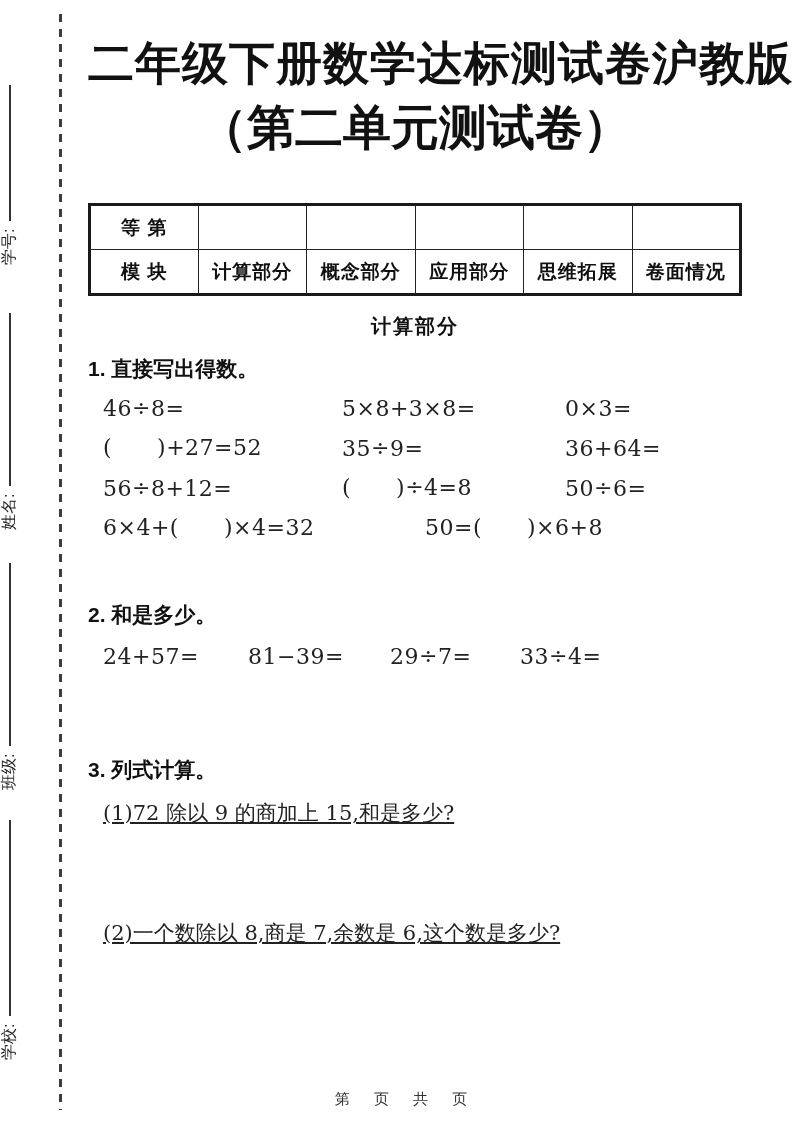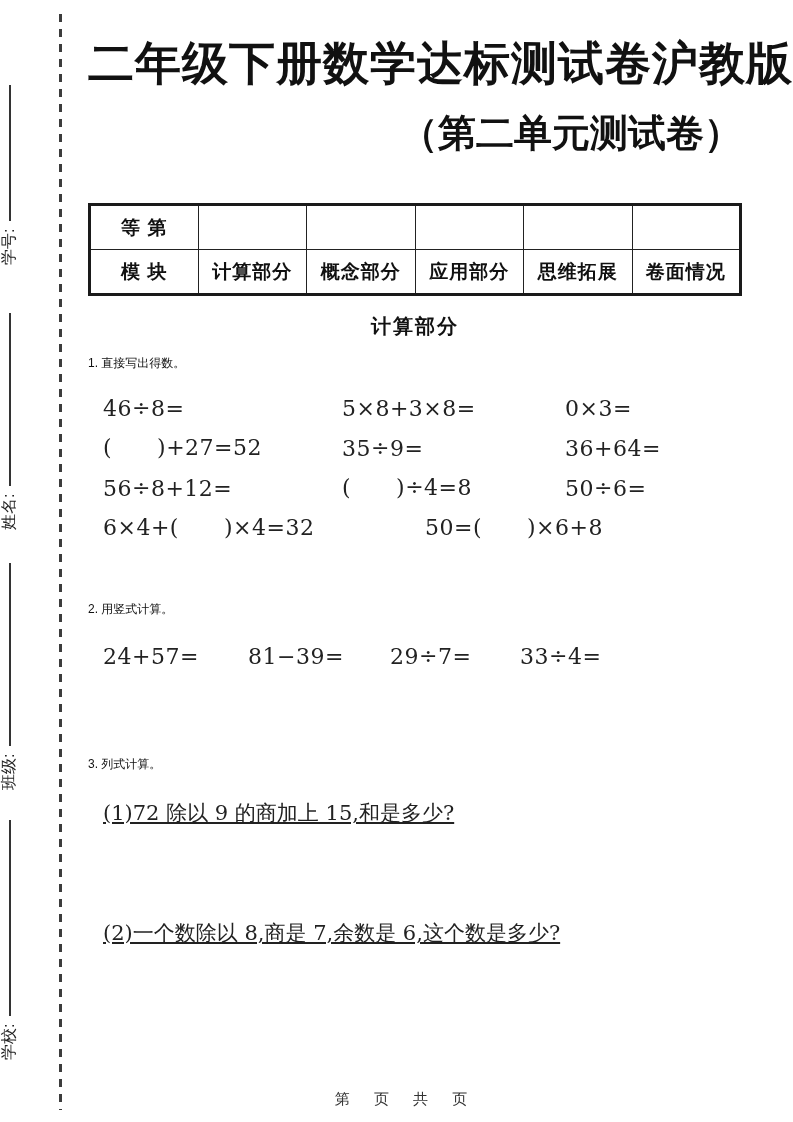--- a/index.html
+++ b/index.html
@@ -25,40 +25,40 @@
   .vf3{width:227px;top:760px;}
   .vf4{width:240px;top:1030px;}
 
   .content{position:absolute;left:88px;top:0;width:654px;height:1122px;}
 
   .title{
     position:absolute;top:33px;left:0;width:100%;text-align:center;
     font-size:46px;font-weight:bold;letter-spacing:1px;white-space:nowrap;color:#111;
   }
   .subtitle{
-    position:absolute;top:108px;left:0;width:100%;text-align:right;
-    font-size:38px;font-weight:bold;color:#111;
+    position:absolute;top:96px;left:0;width:100%;text-align:center;
+    font-size:48px;font-weight:bold;color:#111;
   }
   .meta{position:absolute;top:179px;right:2px;font-size:17px;color:#111;}
 
   table.score{
     position:absolute;top:203px;left:0;width:654px;
     border-collapse:collapse;table-layout:fixed;
   }
   table.score td{
     border:1.5px solid #222;height:41px;text-align:center;vertical-align:middle;
     font-size:19px;font-weight:bold;color:#111;letter-spacing:1px;
   }
   table.score{border:3px solid #1a1a1a;}
 
   .section-heading{
     position:absolute;top:313px;left:0;width:100%;text-align:center;
     font-size:20px;font-weight:bold;letter-spacing:2px;color:#111;
   }
-  .prob-title{position:absolute;left:0;font-size:12px;font-weight:normal;color:#111;}
+  .prob-title{position:absolute;left:0;font-size:21px;font-weight:bold;color:#111;}
   .pt1{top:355px;}
   .pt2{top:601px;}
   .pt3{top:756px;}
 
   .math{font-family:"DejaVu Serif","Liberation Serif",serif;font-size:22px;letter-spacing:0.5px;color:#222;white-space:nowrap;}
 
   .p1-rows{position:absolute;top:388px;left:0;width:654px;}
   .row3{display:grid;grid-template-columns:239px 223px auto;padding-left:15px;height:40px;align-items:center;}
   .row2{display:grid;grid-template-columns:322px auto;padding-left:15px;height:40px;align-items:center;}
   .p2-row{position:absolute;top:636px;left:0;width:654px;display:grid;
@@ -146,21 +146,21 @@
       <span class="math">50÷6=</span>
     </div>
     <div class="row2">
       <span class="math">6×4+(　　)×4=32</span>
       <span class="math">50=(　　)×6+8</span>
     </div>
   </div>
 
   <div class="prob-title pt2">
     <span>2.</span>
-    <span>用竖式计算。</span>
+    <span>和是多少。</span>
   </div>
 
   <div class="p2-row">
     <span class="math">24+57=</span>
     <span class="math">81−39=</span>
     <span class="math">29÷7=</span>
     <span class="math">33÷4=</span>
   </div>
 
   <div class="prob-title pt3">

